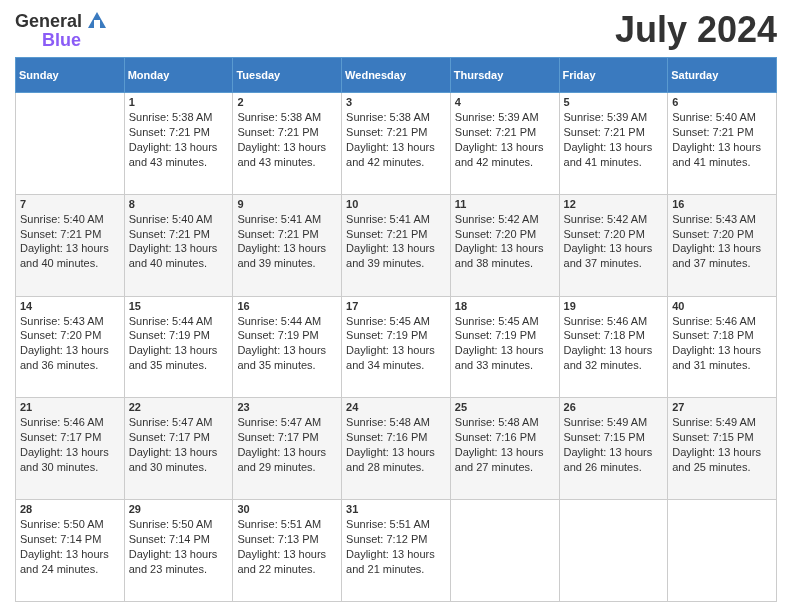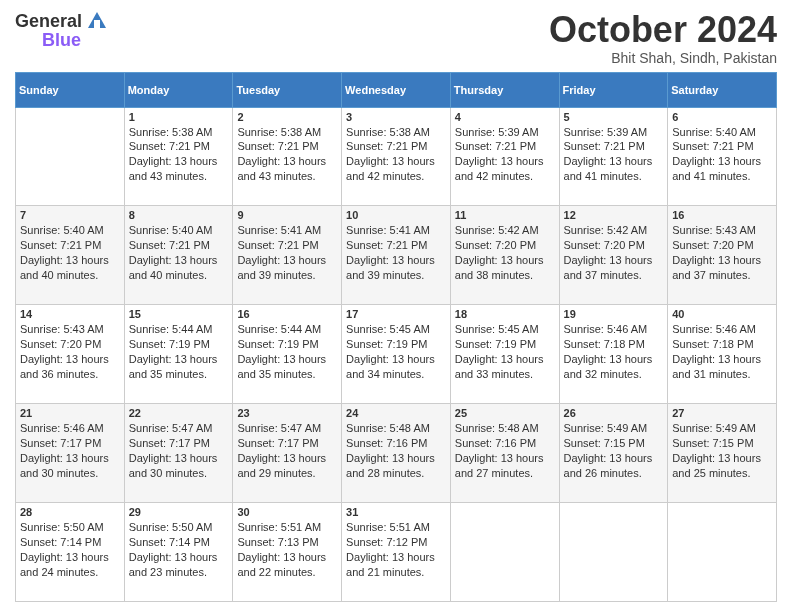--- a/index.html
+++ b/index.html
@@ -98,22 +98,21 @@
           <span style="font-size:18px;font-weight:bold;color:#333;">General</span>
           <svg width="22" height="22" viewBox="0 0 22 22" style="margin-left:2px;">
             <polygon points="11,2 20,18 2,18" fill="#3a7abf"></polygon>
             <rect x="8" y="10" width="6" height="8" fill="#fff"></rect>
           </svg>
         </div>
       </div>
       <span style="font-size:18px;font-weight:bold;color:#8b5cf6;margin-top:-2px;">Blue</span>
     </div>
     <div class="title-block">
-      <div class="title-month">October 2024</div>
-      <div class="title-location">Bhit Shah, Sindh, Pakistan</div>
+      <div class="title-month">July 2024</div>
     </div>
   </div>
 
   <table class="calendar">
     <thead>
       <tr>
         <th>Sunday</th>
         <th>Monday</th>
         <th>Tuesday</th>
         <th>Wednesday</th>

